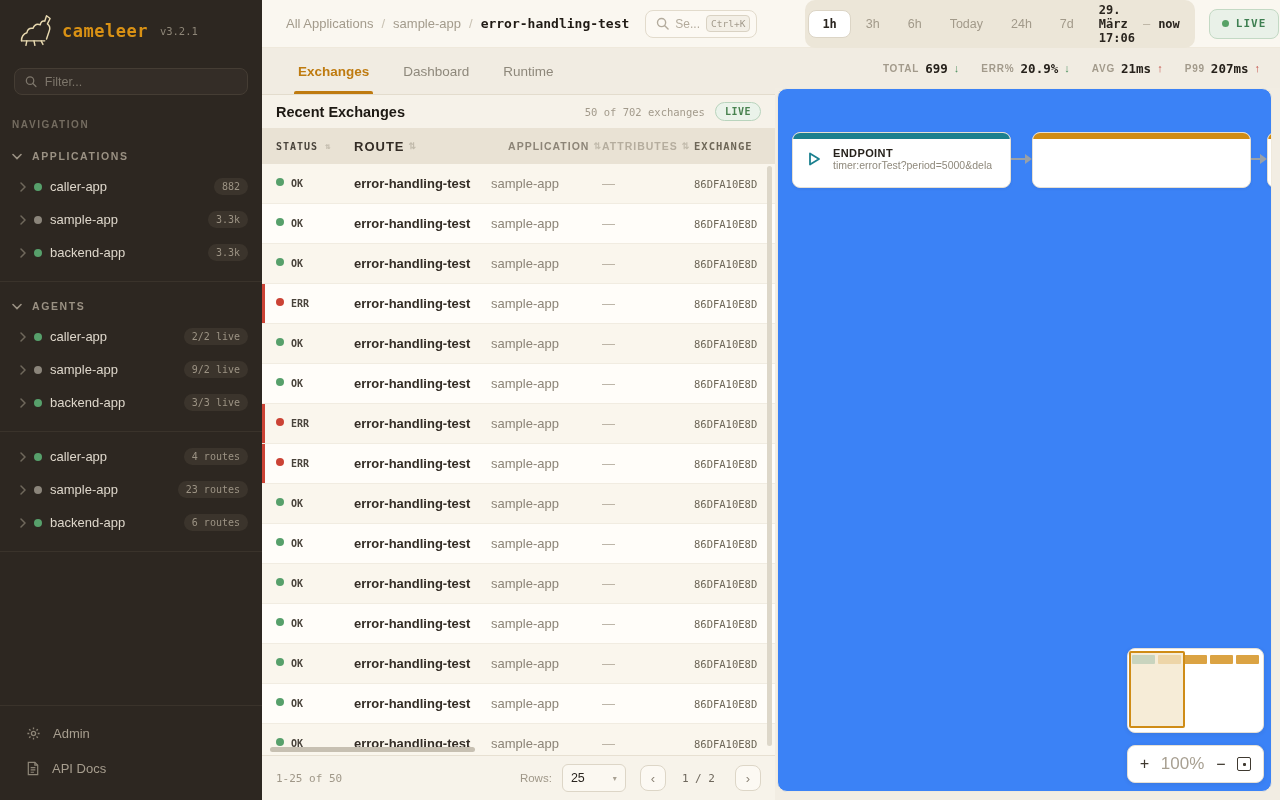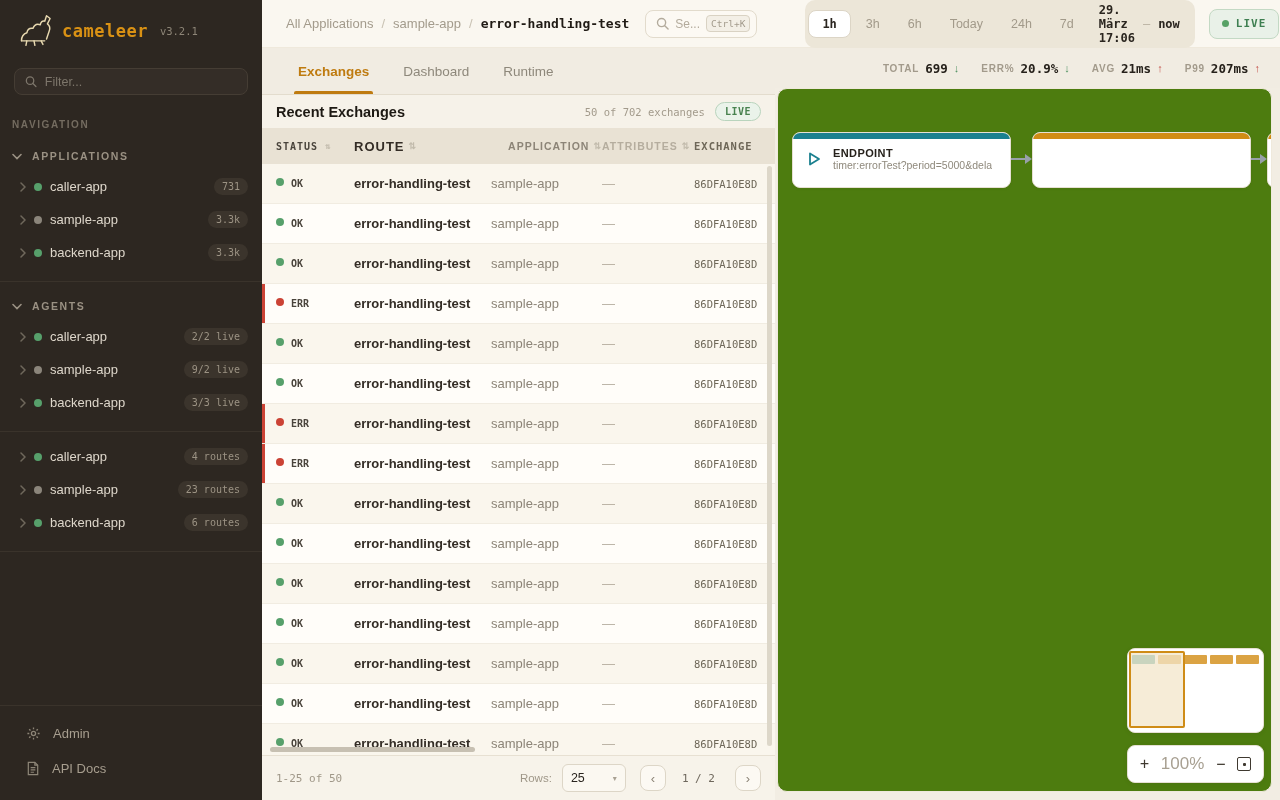--- a/index.html
+++ b/index.html
@@ -96,21 +96,21 @@
   
   .right-col { flex:1 1 auto; display:flex; flex-direction:column; background:#f2ede3; min-width:0; }
   .stats-row { height:40px; flex:none; display:flex; align-items:center; justify-content:flex-end; gap:22px; padding-right:20px; background:#f1ece2; }
   .stat { display:flex; align-items:center; gap:6px; }
   .stat .s-label { font-size:10px; font-weight:bold; letter-spacing:.8px; color:#a29a8b; }
   .stat .s-value { font-family:"DejaVu Sans Mono", monospace; font-size:12.5px; font-weight:bold; color:#26211b; }
   .stat .s-arrow { font-size:11px; font-weight:bold; }
   .stat[data-dir="down"] .s-arrow { color:#4f9160; }
   .stat[data-dir="up"] .s-arrow { color:#c4534a; }
   .canvas-wrap { flex:1 1 auto; padding:0 8px 8px 2px; min-height:0; }
-  .canvas { position:relative; width:100%; height:100%; background:#4d7c0f; border:1px solid #efe9dc; border-radius:10px; overflow:hidden; }
+  .canvas { position:relative; width:100%; height:100%; background:#3b82f6; border:1px solid #efe9dc; border-radius:10px; overflow:hidden; }
   .flow-node { position:absolute; width:219px; height:56px; background:#ffffff; border:1px solid #e6e0d3; border-radius:8px; box-shadow:0 1px 3px rgba(60,50,30,.08); overflow:hidden; cursor:pointer; }
   .node-bar { height:6px; width:100%; }
   .node-bar.teal { background:#1b808f; }
   .node-bar.orange { background:#d08c15; }
   .node-body { display:flex; align-items:center; gap:10px; padding:8px 10px 0 12px; }
   .node-texts { min-width:0; }
   .node-title { font-size:11px; font-weight:bold; letter-spacing:.4px; color:#26211b; }
   .node-sub { font-size:10.5px; color:#8f897c; white-space:nowrap; overflow:hidden; max-width:160px; }
   .edge { position:absolute; height:2px; background:#98a0a8; }
   .edge::after { content:""; position:absolute; right:-6px; top:-4px; border-left:7px solid #98a0a8; border-top:5px solid transparent; border-bottom:5px solid transparent; }
@@ -164,21 +164,21 @@
         <span>APPLICATIONS</span>
       </div>
       <div>
 
           <div class="nav-item" data-status="up">
             <svg class="chev" width="6" height="10" viewBox="0 0 6 10">
               <polyline points="1,1 5,5 1,9" fill="none" stroke="#6f685c" stroke-width="1.5" stroke-linecap="round"></polyline>
             </svg>
             <span class="dot"></span>
             <span class="nav-item-name">caller-app</span>
-            <span class="nav-badge mono">731</span>
+            <span class="nav-badge mono">882</span>
           </div>
 
           <div class="nav-item" data-status="idle">
             <svg class="chev" width="6" height="10" viewBox="0 0 6 10">
               <polyline points="1,1 5,5 1,9" fill="none" stroke="#6f685c" stroke-width="1.5" stroke-linecap="round"></polyline>
             </svg>
             <span class="dot"></span>
             <span class="nav-item-name">sample-app</span>
             <span class="nav-badge mono">3.3k</span>
           </div>

